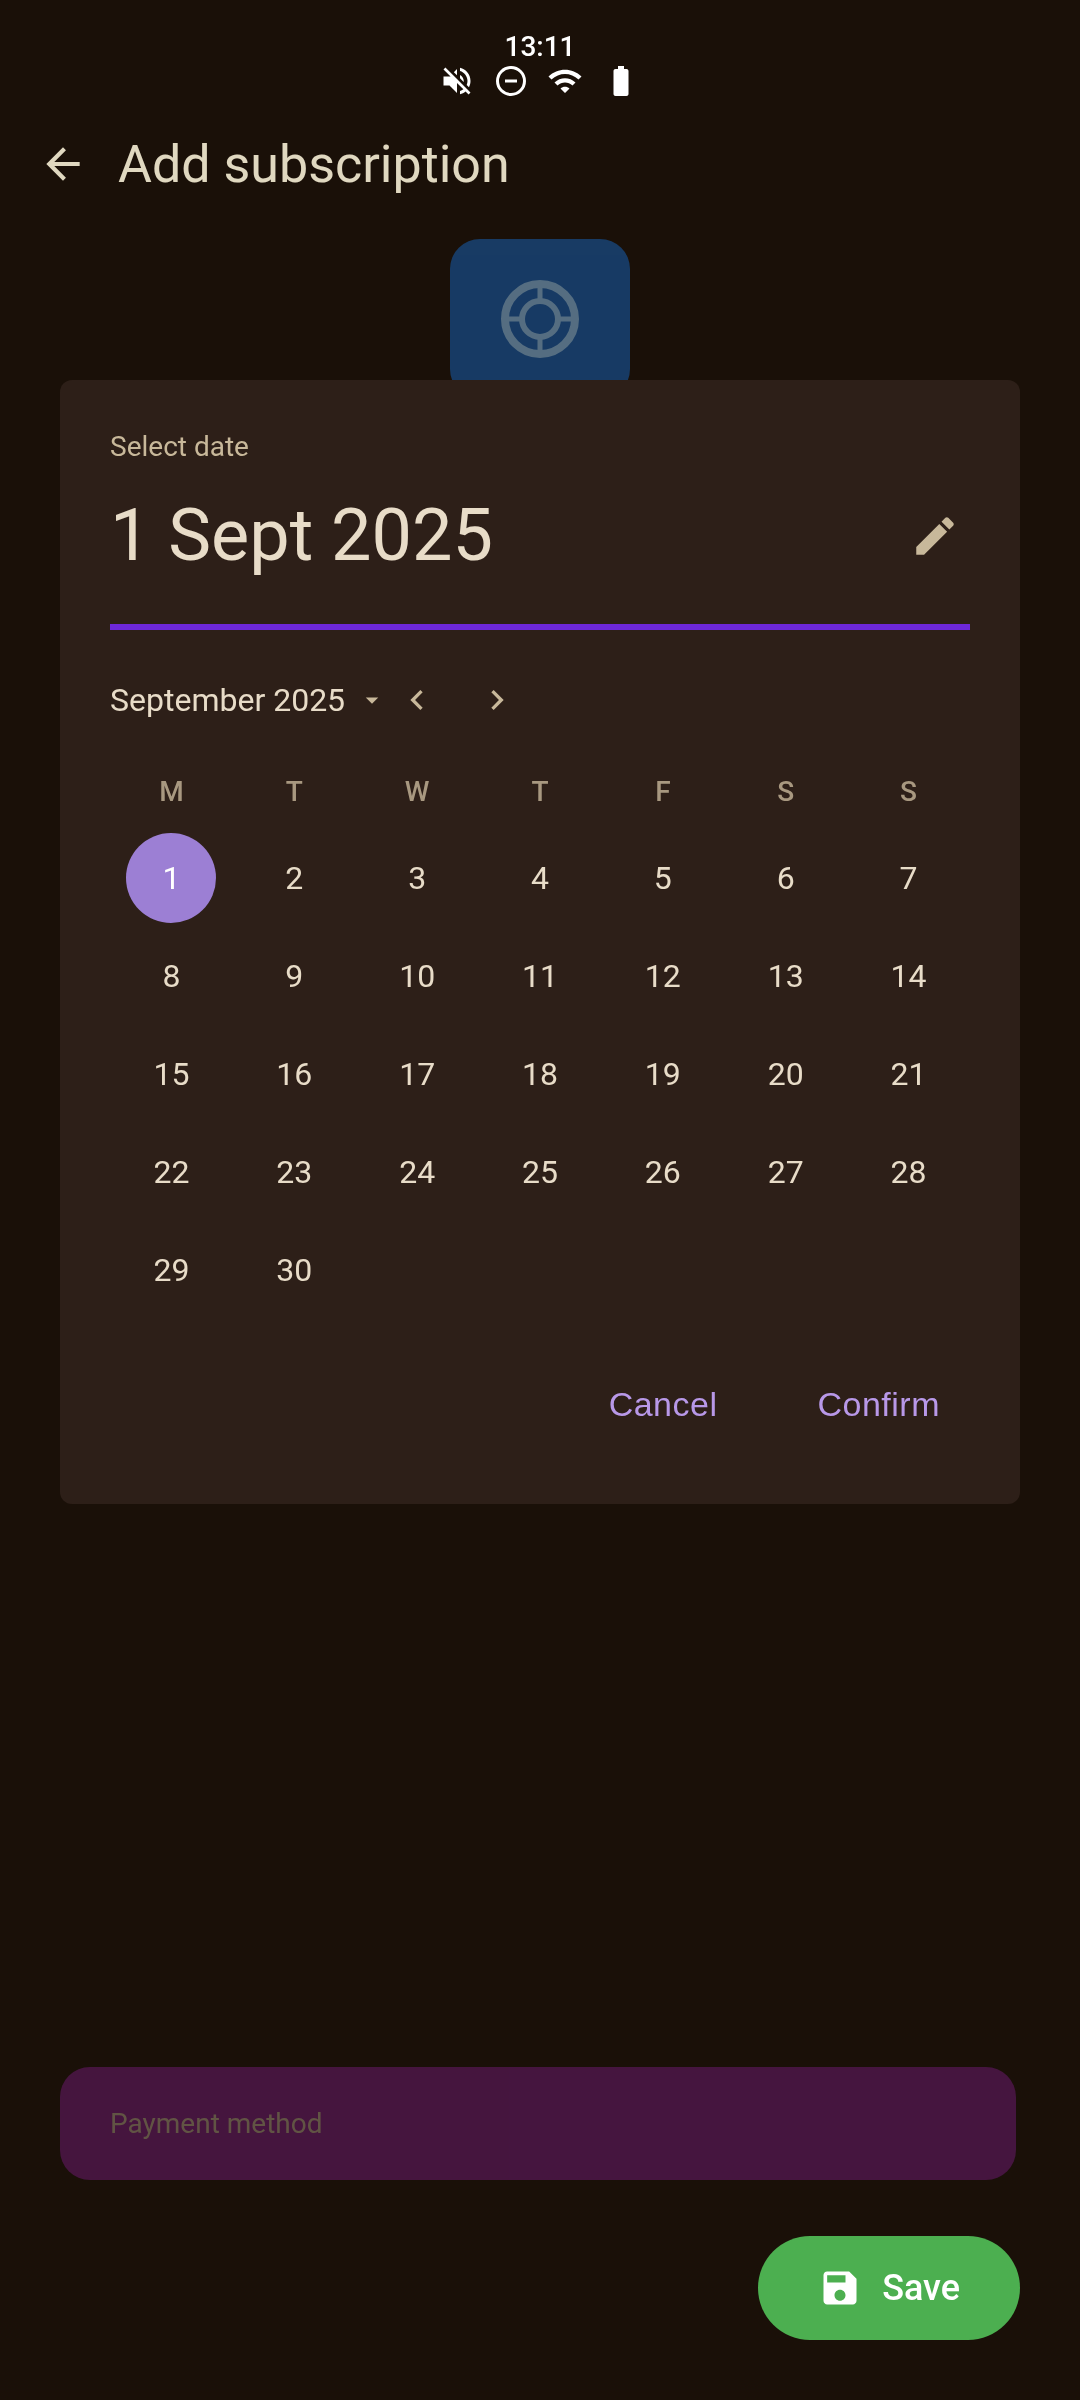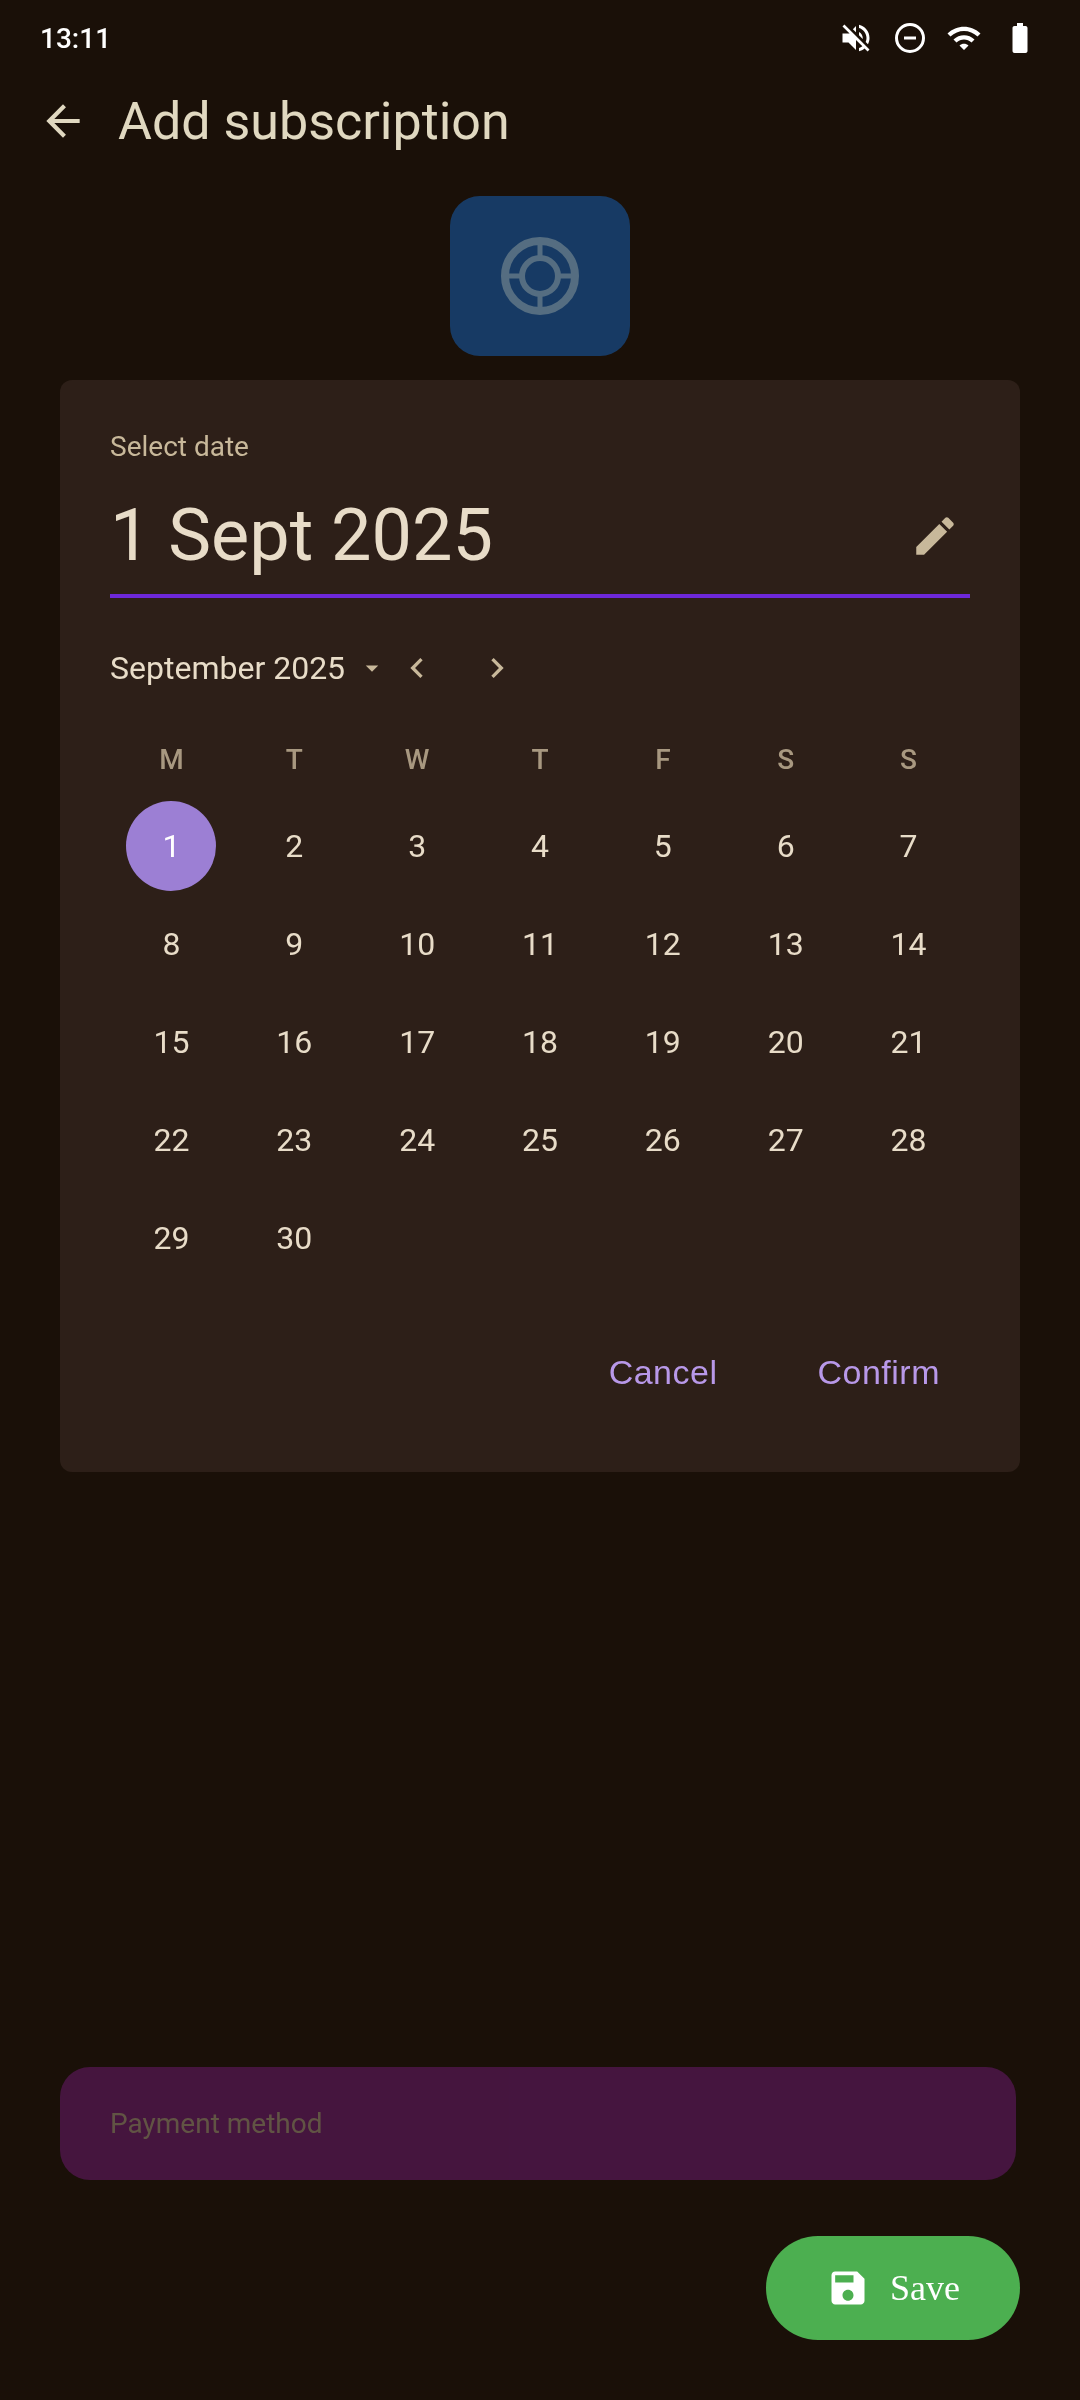--- a/index.html
+++ b/index.html
@@ -12,24 +12,25 @@
       font-family: 'Roboto', sans-serif;
       overflow: hidden;
       position: relative;
     }
 
     
     .status-bar {
       display: flex;
       justify-content: space-between;
       align-items: center;
-      padding: 20px 40px 10px;
+      padding: 30px 40px 10px;
       color: #fff;
       font-size: 28px;
       font-weight: 500;
+      flex-direction: column;
     }
 
     .status-icons {
       display: flex;
       gap: 18px;
       align-items: center;
     }
 
     
     .top-nav {
@@ -89,22 +90,22 @@
       font-size: 28px;
       color: #c8b89a;
       margin-bottom: 30px;
     }
 
     .selected-date-row {
       display: flex;
       align-items: center;
       justify-content: space-between;
       margin-bottom: 40px;
-      padding-bottom: 16px;
-      border-bottom: 4px solid #6d28d9;
+      padding-bottom: 46px;
+      border-bottom: 6px solid #6d28d9;
     }
 
     .selected-date-text {
       font-size: 72px;
       font-weight: 400;
       color: #e8dcc8;
     }
 
     .edit-icon-btn {
       width: 70px;
@@ -246,21 +247,20 @@
       display: flex;
       align-items: center;
       gap: 20px;
       cursor: pointer;
     }
 
     .save-btn-text {
       font-size: 36px;
       color: #fff;
       font-weight: 500;
-      font-family: Liberation Serif, serif;
     }
 
     
     .bg-content {
       opacity: 0.5;
     }
   </style>
 </head>
 <body>
 

